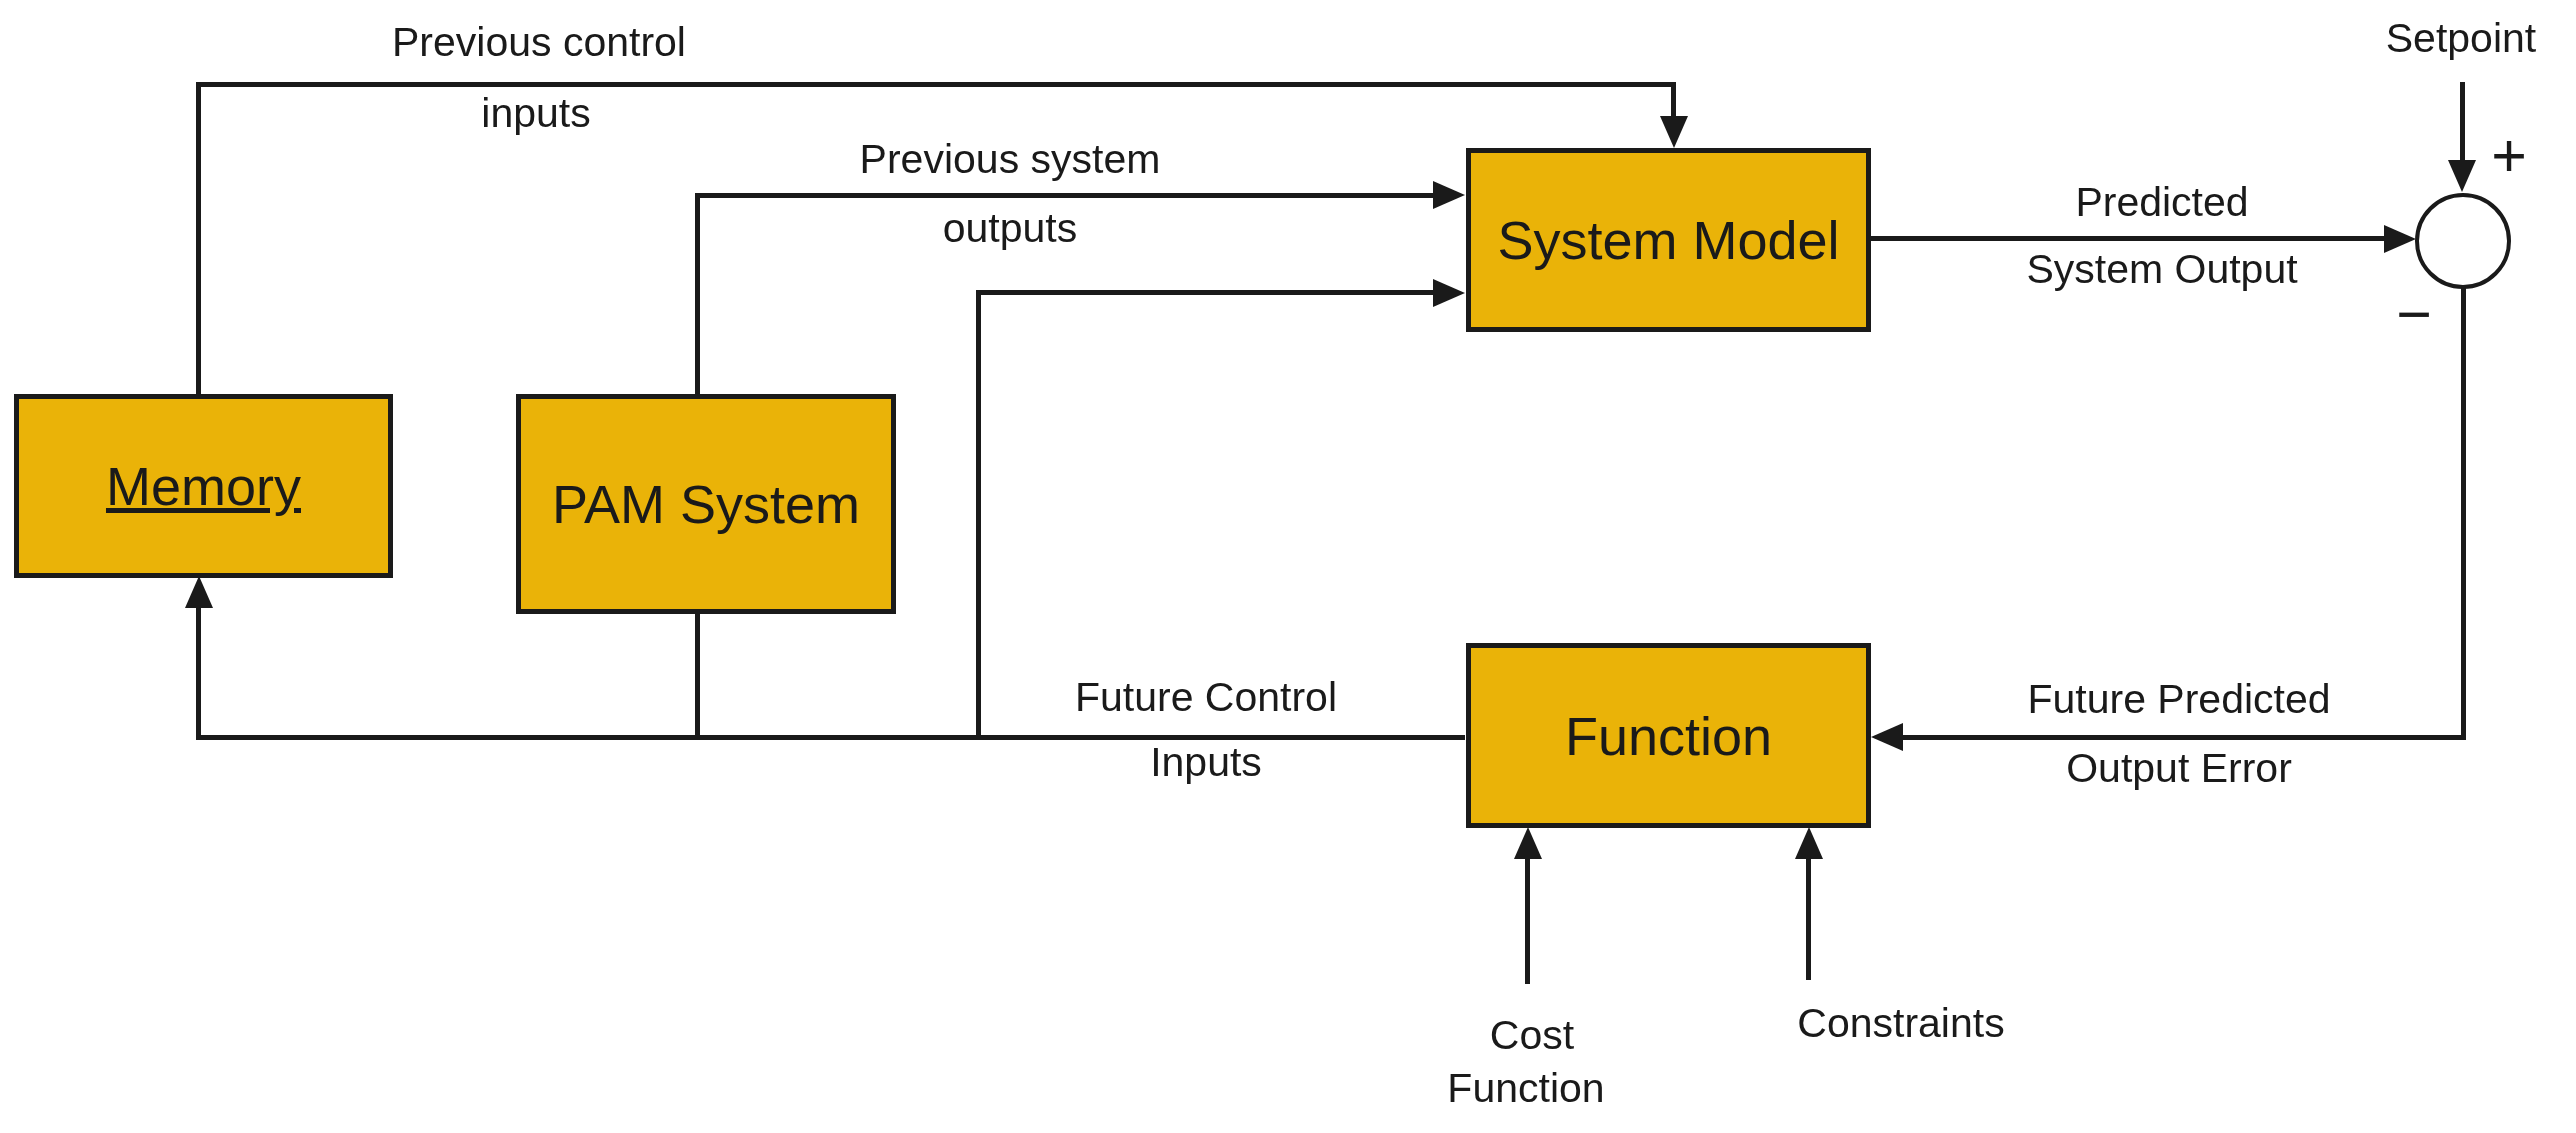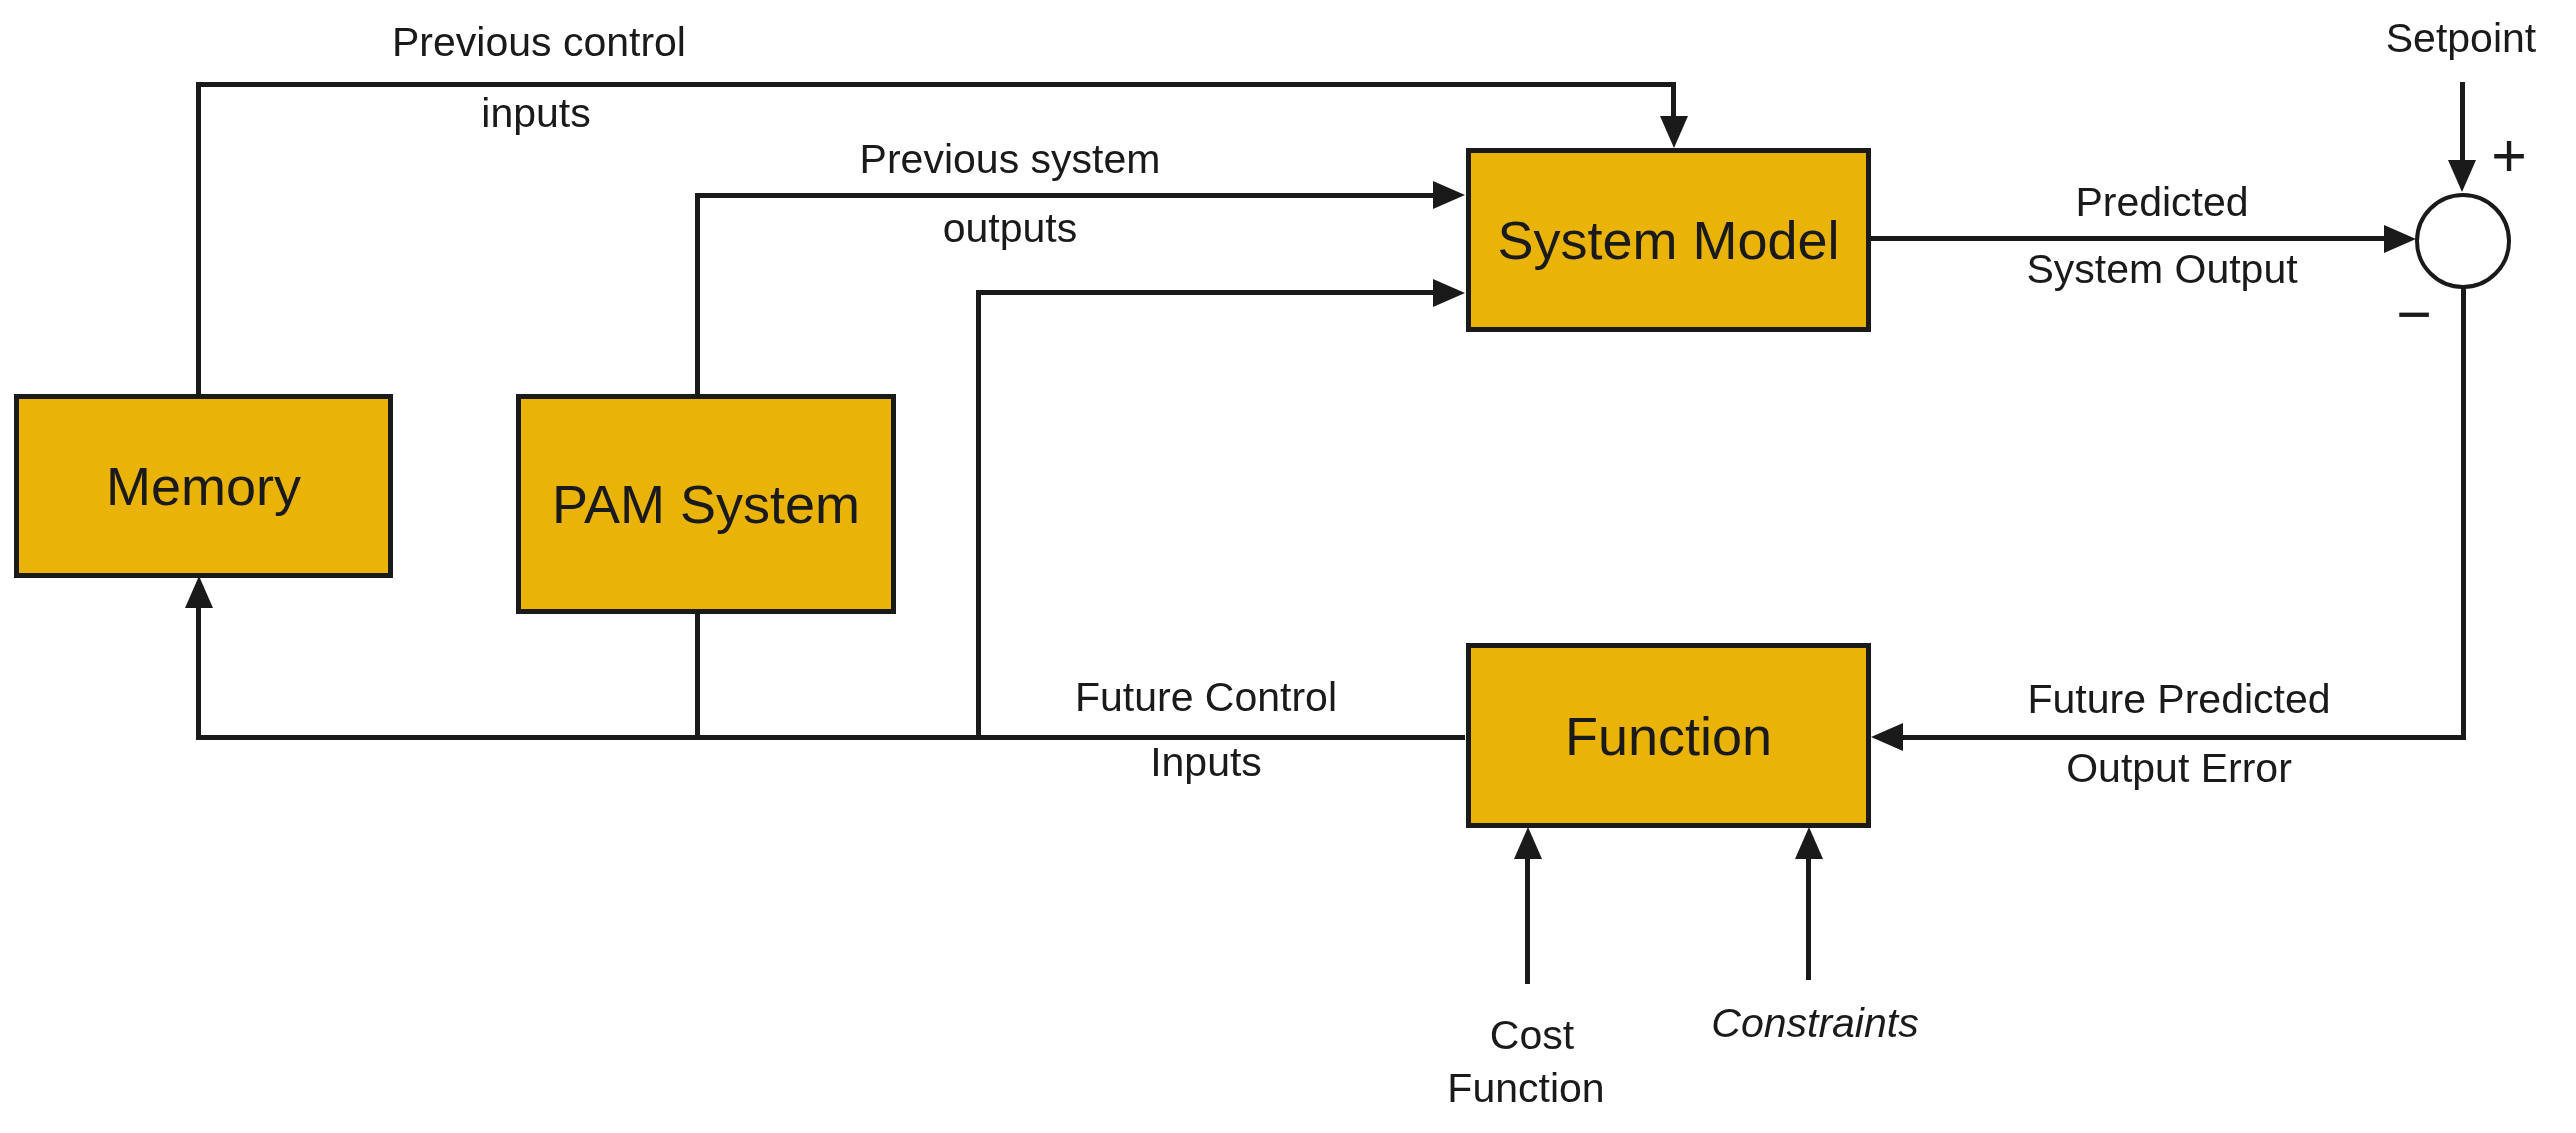--- a/index.html
+++ b/index.html
@@ -121,21 +121,21 @@
   <div class="arrow up" style="left:185px; top:576px;"></div>
   <div class="v-wire" style="left:695px; top:608px; height:132px;"></div>
   <div class="arrow up" style="left:683px; top:576px;"></div>
 
   <div class="v-wire" style="left:1525px; top:858px; height:126px;"></div>
   <div class="arrow up" style="left:1514px; top:827px;"></div>
 
   <div class="v-wire" style="left:1806px; top:858px; height:122px;"></div>
   <div class="arrow up" style="left:1795px; top:827px;"></div>
 
-  <div class="box" style="left:14px; top:394px; width:379px; height:184px;">
+  <div class="box" style="left:14px; top:394px; width:379px; height:184px;text-decoration:underline;">
     <span>Memory</span>
   </div>
 
   <div class="box" style="left:516px; top:394px; width:380px; height:220px;">
     <span>PAM System</span>
   </div>
 
   <div class="box" style="left:1466px; top:148px; width:405px; height:184px;">
     <span>System Model</span>
   </div>
@@ -162,16 +162,16 @@
 
   <div class="lbl" style="left:1206px; top:697px;">Future Control</div>
   <div class="lbl" style="left:1206px; top:762px;">Inputs</div>
 
   <div class="lbl" style="left:2179px; top:699px;">Future Predicted</div>
   <div class="lbl" style="left:2179px; top:768px;">Output Error</div>
 
   <div class="lbl" style="left:1532px; top:995px;margin-top:40px;">Cost</div>
   <div class="lbl" style="left:1526px; top:1088px;">Function</div>
 
-  <div class="lbl" style="left:1815px; top:1023px;font-style:italic;">Constraints</div>
+  <div class="lbl" style="left:1901px; top:1023px;">Constraints</div>
 
 </div>
 
 
 </body></html>

